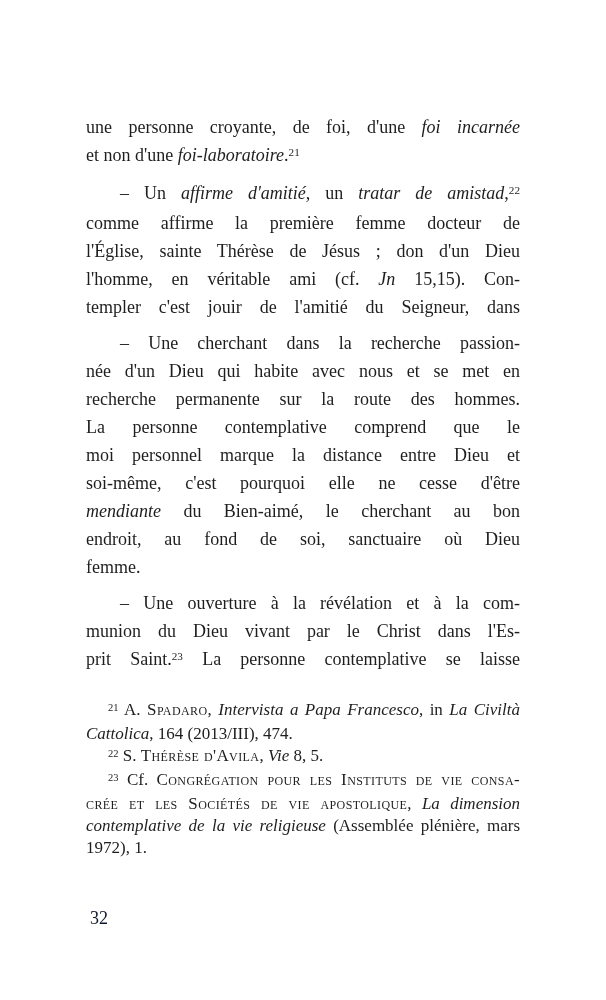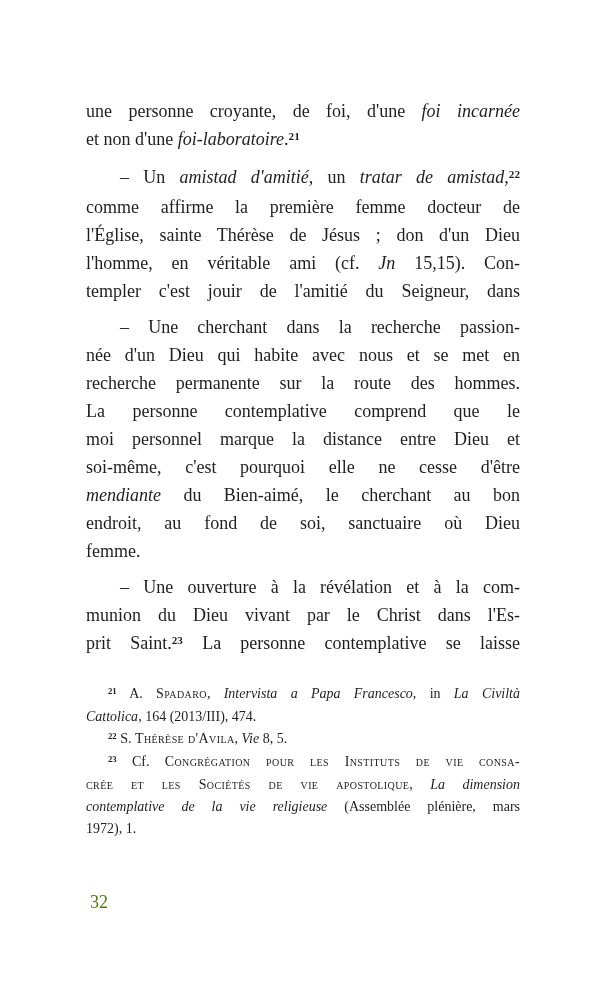--- a/index.html
+++ b/index.html
@@ -8,39 +8,40 @@
     background: #ffffff;
   }
   .page {
     position: relative;
     width: 606px;
     height: 956px;
     background: #ffffff;
     font-family: "Liberation Serif", serif;
     color: #1e1e1e;
     overflow: hidden;
+    margin-top: 16px;
   }
   .text-block {
     position: absolute;
     left: 86px;
     top: 97px;
     width: 434px;
   }
   #body-text .para {
     font-size: 18px;
     line-height: 28px;
   }
   #body-text .para + .para {
     margin-top: 8px;
   }
   #footnotes {
     margin-top: 24px;
   }
   #footnotes .para {
-    font-size: 14px;
+    font-size: 17px;
     line-height: 22px;
   }
   .line {
     text-align: left;
     white-space: normal;
   }
   .line.just {
     text-align: justify;
     text-align-last: justify;
     text-justify: inter-word;
@@ -55,43 +56,42 @@
   .seg-i { font-style: italic; }
   .seg-sc {
     font-variant: small-caps;
     letter-spacing: 0.4px;
   }
   .seg-sup {
     font-size: 0.62em;
     position: relative;
     top: -0.42em;
     letter-spacing: 0;
-    font-weight: bold;
   }
   .page-number {
     position: absolute;
     left: 90px;
     top: 891px;
     font-size: 18px;
     line-height: 22px;
-    color: #4d7c0f;
+    color: #0f172a;
   }
 </style>
 </head>
 <body>
 
 <div class="page">
   <main class="text-block">
     <section id="body-text">
         <div class="para">
           <div class="line just"><span class="seg-n">une personne croyante, de foi, d'une </span><span class="seg-i">foi incarnée</span></div>
           <div class="line"><span class="seg-n">et non d'une </span><span class="seg-i">foi-laboratoire</span><span class="seg-n">.</span><span class="seg-sup">21</span></div>
         </div>
         <div class="para indent">
-          <div class="line just"><span class="seg-n">– Un </span><span class="seg-i">amistad d'amitié</span><span class="seg-n">, un </span><span class="seg-i">tratar de amistad</span><span class="seg-n">,</span><span class="seg-sup">22</span></div>
+          <div class="line just"><span class="seg-n">– Un </span><span class="seg-i">affirme d'amitié</span><span class="seg-n">, un </span><span class="seg-i">tratar de amistad</span><span class="seg-n">,</span><span class="seg-sup">22</span></div>
           <div class="line just"><span class="seg-n">comme affirme la première femme docteur de</span></div>
           <div class="line just"><span class="seg-n">l'Église, sainte Thérèse de Jésus ; don d'un Dieu</span></div>
           <div class="line just"><span class="seg-n">l'homme, en véritable ami (cf. </span><span class="seg-i">Jn</span><span class="seg-n"> 15,15). Con-</span></div>
           <div class="line just"><span class="seg-n">templer c'est jouir de l'amitié du Seigneur, dans</span></div>
         </div>
         <div class="para indent">
           <div class="line just"><span class="seg-n">– Une cherchant dans la recherche passion-</span></div>
           <div class="line just"><span class="seg-n">née d'un Dieu qui habite avec nous et se met en</span></div>
           <div class="line just"><span class="seg-n">recherche permanente sur la route des hommes.</span></div>
           <div class="line just"><span class="seg-n">La personne contemplative comprend que le</span></div>

